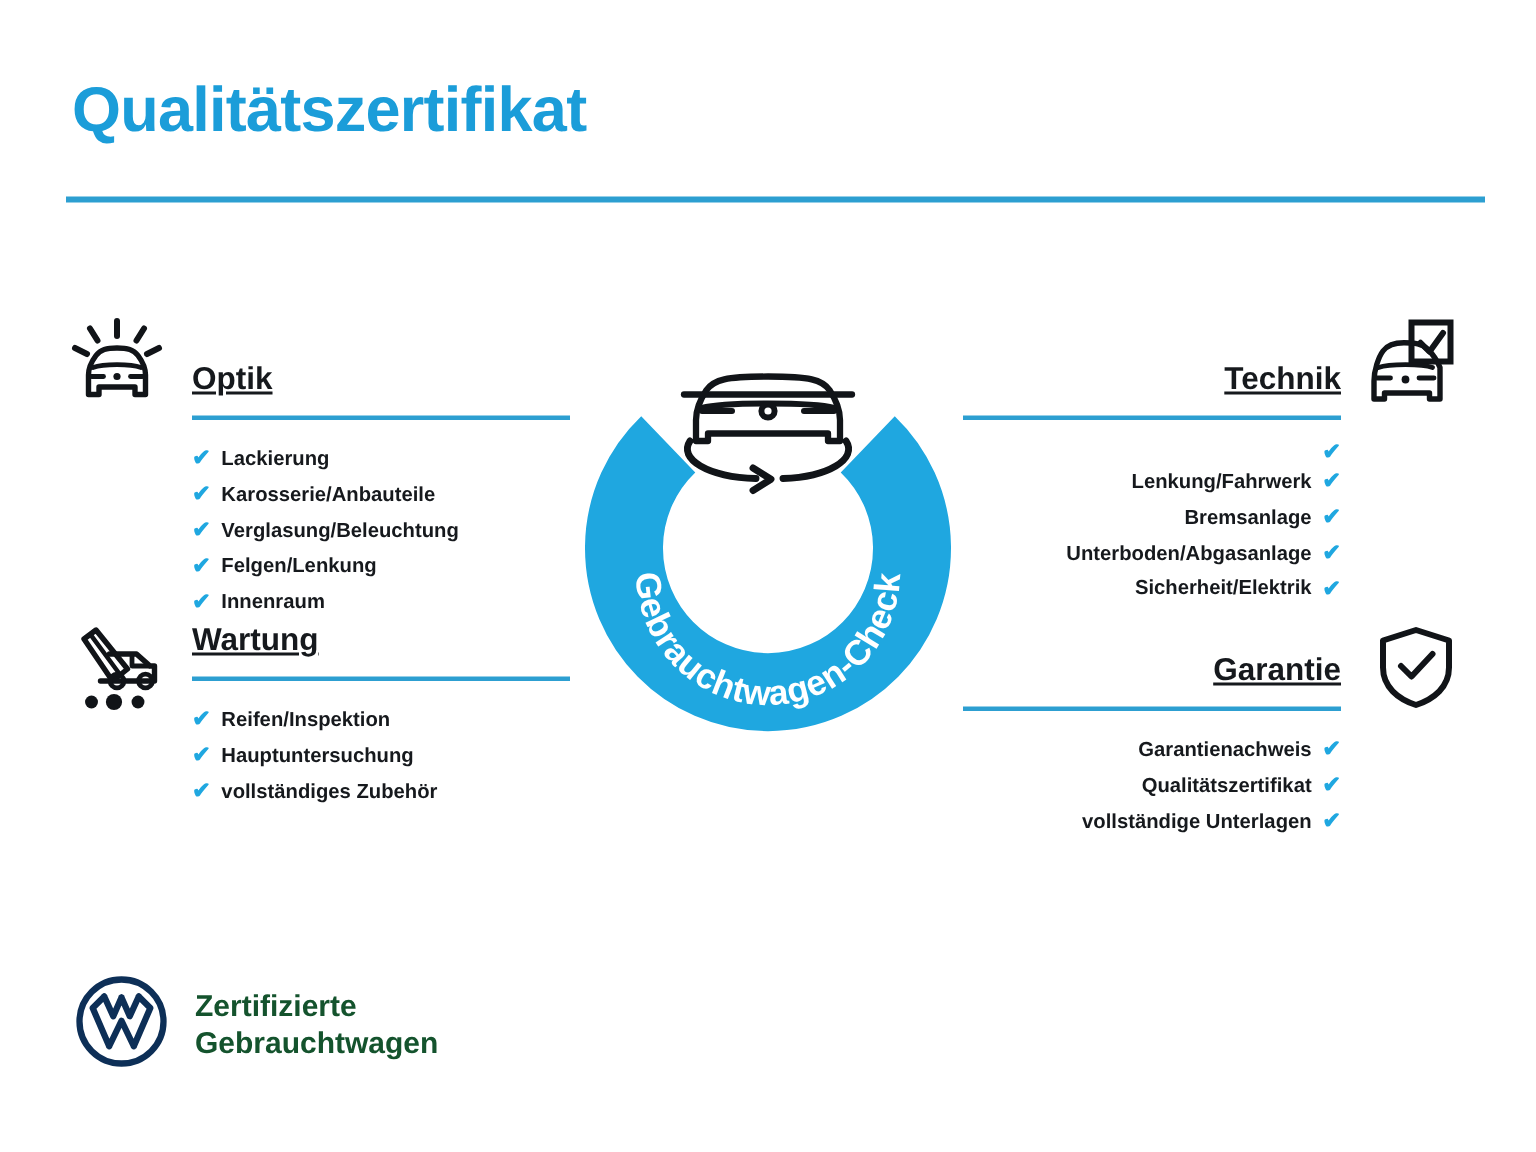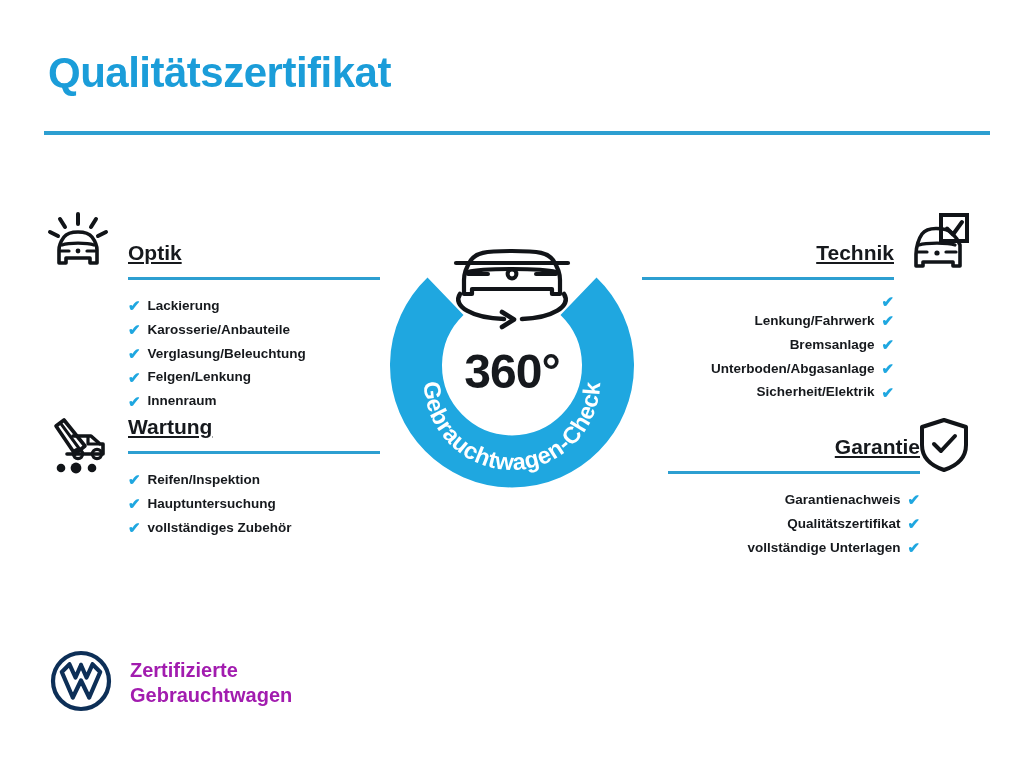--- a/index.html
+++ b/index.html
@@ -89,21 +89,21 @@
   .panel-left .panel-list li { justify-content: flex-start; }
 
   
   .panel-right .panel-title { text-align: right; }
   .panel-right .panel-list li { justify-content: flex-end; }
 
   
   #panel-optik   { left: 128px; top: 240px; width: 252px; }
   #panel-wartung { left: 128px; top: 414px; width: 252px; }
   #panel-technik { left: 642px; top: 240px; width: 252px; }
-  #panel-garantie{ left: 668px; top: 434px; width: 252px; }
+  #panel-garantie{ left: 642px; top: 434px; width: 252px; }
 
   
   .sect-icon {
     position: absolute;
   }
   #icon-optik    { left: 47px;  top: 211px; }
   #icon-wartung  { left: 47px;  top: 416px; }
   #icon-technik  { left: 908px; top: 211px; }
   #icon-garantie { left: 918px; top: 417px; }
 
@@ -133,21 +133,21 @@
     left: 50px;
     top: 650px;
     display: flex;
     align-items: center;
     gap: 18px;
   }
   #footer-wordmark {
     font-size: 20px;
     font-weight: bold;
     line-height: 25px;
-    color: #a21caf;
+    color: #14532d;
     white-space: pre-line;
   }
 </style>
 </head>
 <body>
 
 <div id="page-title">Qualitätszertifikat</div>
 <div id="title-divider"></div>
 
 <div class="sect-icon" id="icon-optik">
@@ -329,21 +329,20 @@
       <path d="M-44 14 C-30 10 30 10 44 14" fill="none" stroke="#111418" stroke-width="4" stroke-linecap="round"></path>
       <path d="M-44 16 L-24 16" stroke="#111418" stroke-width="4" stroke-linecap="round"></path>
       <path d="M24 16 L44 16" stroke="#111418" stroke-width="4" stroke-linecap="round"></path>
       <circle cx="0" cy="16" r="4.4" fill="#ffffff" stroke="#111418" stroke-width="4"></circle>
 
       <path d="M-52 36 C-60 48 -40 60 -8 61" fill="none" stroke="#111418" stroke-width="4.6" stroke-linecap="round"></path>
       <path d="M52 36 C60 48 40 60 10 61" fill="none" stroke="#111418" stroke-width="4.6" stroke-linecap="round"></path>
       <path d="M-10 54 L2 61.5 L-10 69" fill="none" stroke="#111418" stroke-width="4.6" stroke-linecap="round" stroke-linejoin="round"></path>
     </g>
   </svg>
-  <div id="badge-value">360°</div>
 </div>
 
 <div id="footer-logo">
   <span>
     <svg width="62" height="62" viewBox="0 0 62 62" fill="none">
       <circle cx="31" cy="31" r="28" fill="none" stroke="#0d2f57" stroke-width="4.2"></circle>
       <path d="M31 15 L25.5 27.5 L19.5 14.3
                M19.5 14.3 L11.8 22 L22.8 47.5
                M22.8 47.5 L31 30.5 L39.2 47.5
                M39.2 47.5 L50.2 22 L42.5 14.3

